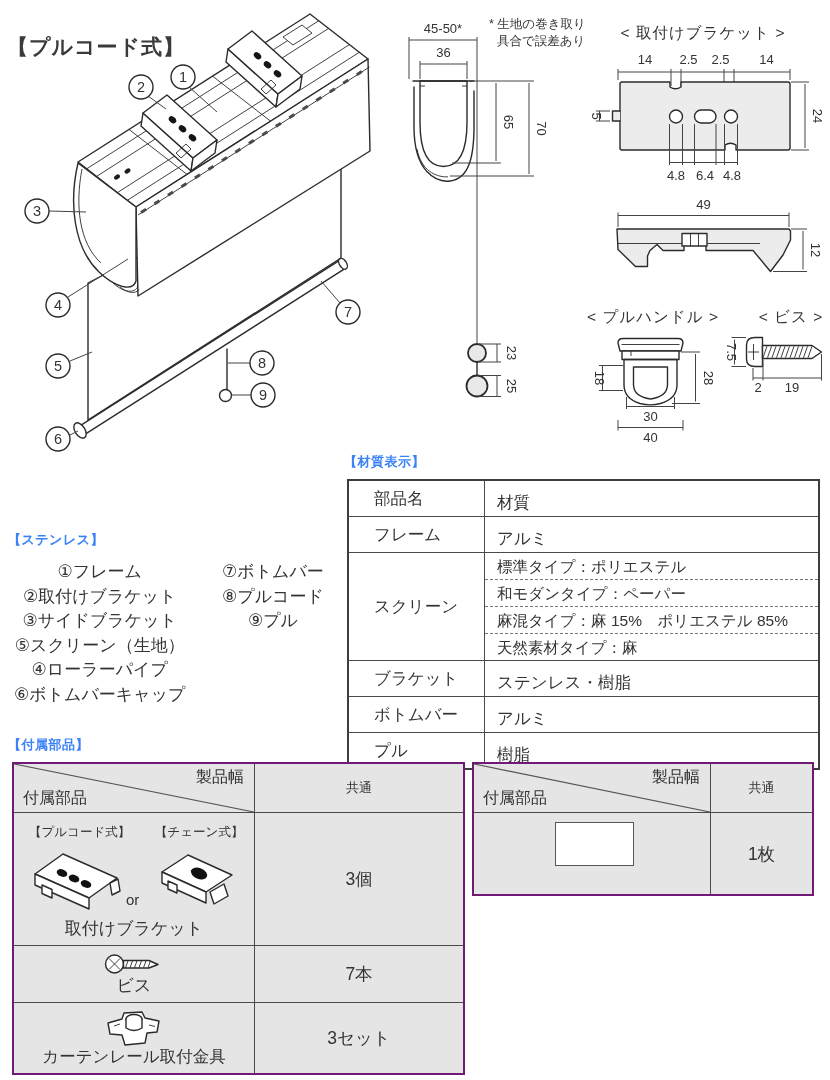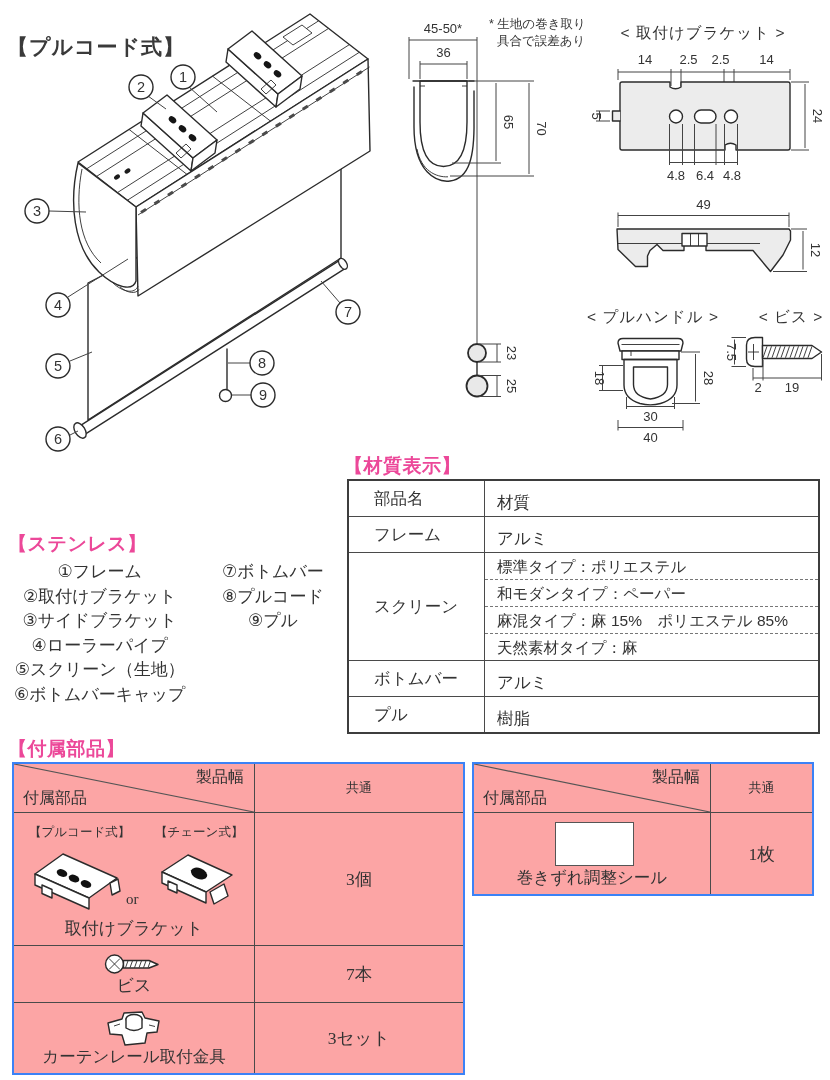--- a/index.html
+++ b/index.html
@@ -1,19 +1,19 @@
 <!DOCTYPE html>
 <html><head>
 <meta charset="utf-8">
 <style>
   html,body{margin:0;padding:0;background:#fff;}
   body{width:830px;height:1080px;font-family:"Liberation Sans","DejaVu Sans",sans-serif;color:#333;}
   #page{position:relative;width:830px;height:1080px;background:#fff;overflow:hidden;}
   .abs{position:absolute;}
-  .sec-title{font-size:19px;font-weight:700;color:#ec4899;letter-spacing:.5px;white-space:nowrap;}
+  .sec-title{font-size:13px;font-weight:700;color:#3b82f6;letter-spacing:.5px;white-space:nowrap;}
   .main-title{font-size:21px;font-weight:700;color:#3a3a3a;letter-spacing:1px;white-space:nowrap;}
   svg{display:block;}
   svg text{fill:#333;font-family:"Liberation Sans","DejaVu Sans",sans-serif;}
   .out{stroke:#2b2b2b;stroke-width:1.4;fill:none;stroke-linejoin:round;stroke-linecap:round;}
   .thin{stroke:#2b2b2b;stroke-width:.9;fill:none;}
   .dim{stroke:#444;stroke-width:1;fill:none;}
   .fw{fill:#fff;}
   .fg{fill:#ececec;}
   .dimtxt{font-size:13px;}
   .ttl{font-size:15.5px;letter-spacing:1px;}
@@ -22,21 +22,21 @@
   .mrow{display:flex;border-top:1.5px solid #4a4a4a;}
   .mrow:first-child{border-top:none;}
   .mc-l{width:106px;min-width:106px;padding:2px 4px 2px 25px;font-size:16.5px;display:flex;align-items:center;line-height:23px;}
   .mc-r{flex:1;border-left:1.5px solid #4a4a4a;padding:10px 4px 2px 12px;font-size:16.5px;display:flex;align-items:center;line-height:23px;}
   .mc-r.novpad{display:block;padding:0;}
   .variant{padding:3.5px 4px 3.5px 12px;border-top:1.2px dashed #777;font-size:15.5px;line-height:19px;}
   .variant:first-child{border-top:none;}
   
   .plist{font-size:17px;line-height:24.5px;color:#333;white-space:nowrap;text-align:center;}
   
-  .acc-table{position:absolute;border:2px solid #3b82f6;background:#fca5a5;font-family:Liberation Serif, serif;}
+  .acc-table{position:absolute;border:2px solid #701a75;background:#e5e5e5;}
   .acc-header{display:flex;height:48px;}
   .acc-hl{position:relative;border-right:1.5px solid #4a4a4a;}
   .acc-hl .hw{position:absolute;top:3px;right:10px;font-size:16px;}
   .acc-hl .hp{position:absolute;bottom:3px;left:9px;font-size:16px;text-align:center;}
   .acc-hl svg{position:absolute;left:0;top:0;width:100%;height:100%;}
   .acc-hr{flex:1;display:flex;align-items:center;justify-content:center;font-size:13px;}
   .acc-row{display:flex;border-top:1.5px solid #4a4a4a;}
   .acc-ci{position:relative;border-right:1.5px solid #4a4a4a;}
   .acc-cq{flex:1;display:flex;align-items:center;justify-content:center;font-size:17.5px;}
   .vlabel{position:absolute;font-size:12.5px;white-space:nowrap;}
@@ -355,36 +355,40 @@
     <div class="mrow">
       <div class="mc-l">スクリーン</div>
       <div class="mc-r novpad">
         <div class="variant">標準タイプ：ポリエステル</div>
         <div class="variant">和モダンタイプ：ペーパー</div>
         <div class="variant">麻混タイプ：麻 15%　ポリエステル 85%</div>
         <div class="variant">天然素材タイプ：麻</div>
       </div>
     </div>
     <div class="mrow">
+      <div class="mc-l">ブラケット</div>
+      <div class="mc-r">ステンレス・樹脂</div>
+    </div>
+    <div class="mrow">
       <div class="mc-l">ボトムバー</div>
       <div class="mc-r">アルミ</div>
     </div>
     <div class="mrow">
       <div class="mc-l">プル</div>
       <div class="mc-r">樹脂</div>
     </div>
   </div>
 
   <div class="abs sec-title" style="left:8px;top:531px;">【ステンレス】</div>
   <div class="abs plist" style="left:14px;top:560px;">
     <div>①フレーム</div>
     <div>②取付けブラケット</div>
     <div>③サイドブラケット</div>
+    <div>⑤スクリーン（生地）</div>
     <div>④ローラーパイプ</div>
-    <div>⑤スクリーン（生地）</div>
     <div>⑥ボトムバーキャップ</div>
   </div>
   <div class="abs plist" style="left:222px;top:560px;">
     <div>⑦ボトムバー</div>
     <div>⑧プルコード</div>
     <div>⑨プル</div>
   </div>
 
   <div class="abs sec-title" style="left:8px;top:736px;">【付属部品】</div>
 
@@ -464,19 +468,18 @@
             <line x1="0" y1="0" x2="100" y2="100" stroke="#555" stroke-width="1.2" vector-effect="non-scaling-stroke"></line>
           </svg>
         <span class="hw">製品幅</span>
         <span class="hp">付属部品</span>
       </div>
       <div class="acc-hr">共通</div>
     </div>
     <div class="acc-row" style="height:81px;">
       <div class="acc-ci" style="width:236px;">
         <div class="sticker-rect" style="left:81px;top:9px;width:77px;height:42px;"></div>
-        <div class="caption small">巻きずれ調整シール</div>
       </div>
       <div class="acc-cq">1枚</div>
     </div>
   </div>
 
 </div>
 
 </body></html>

